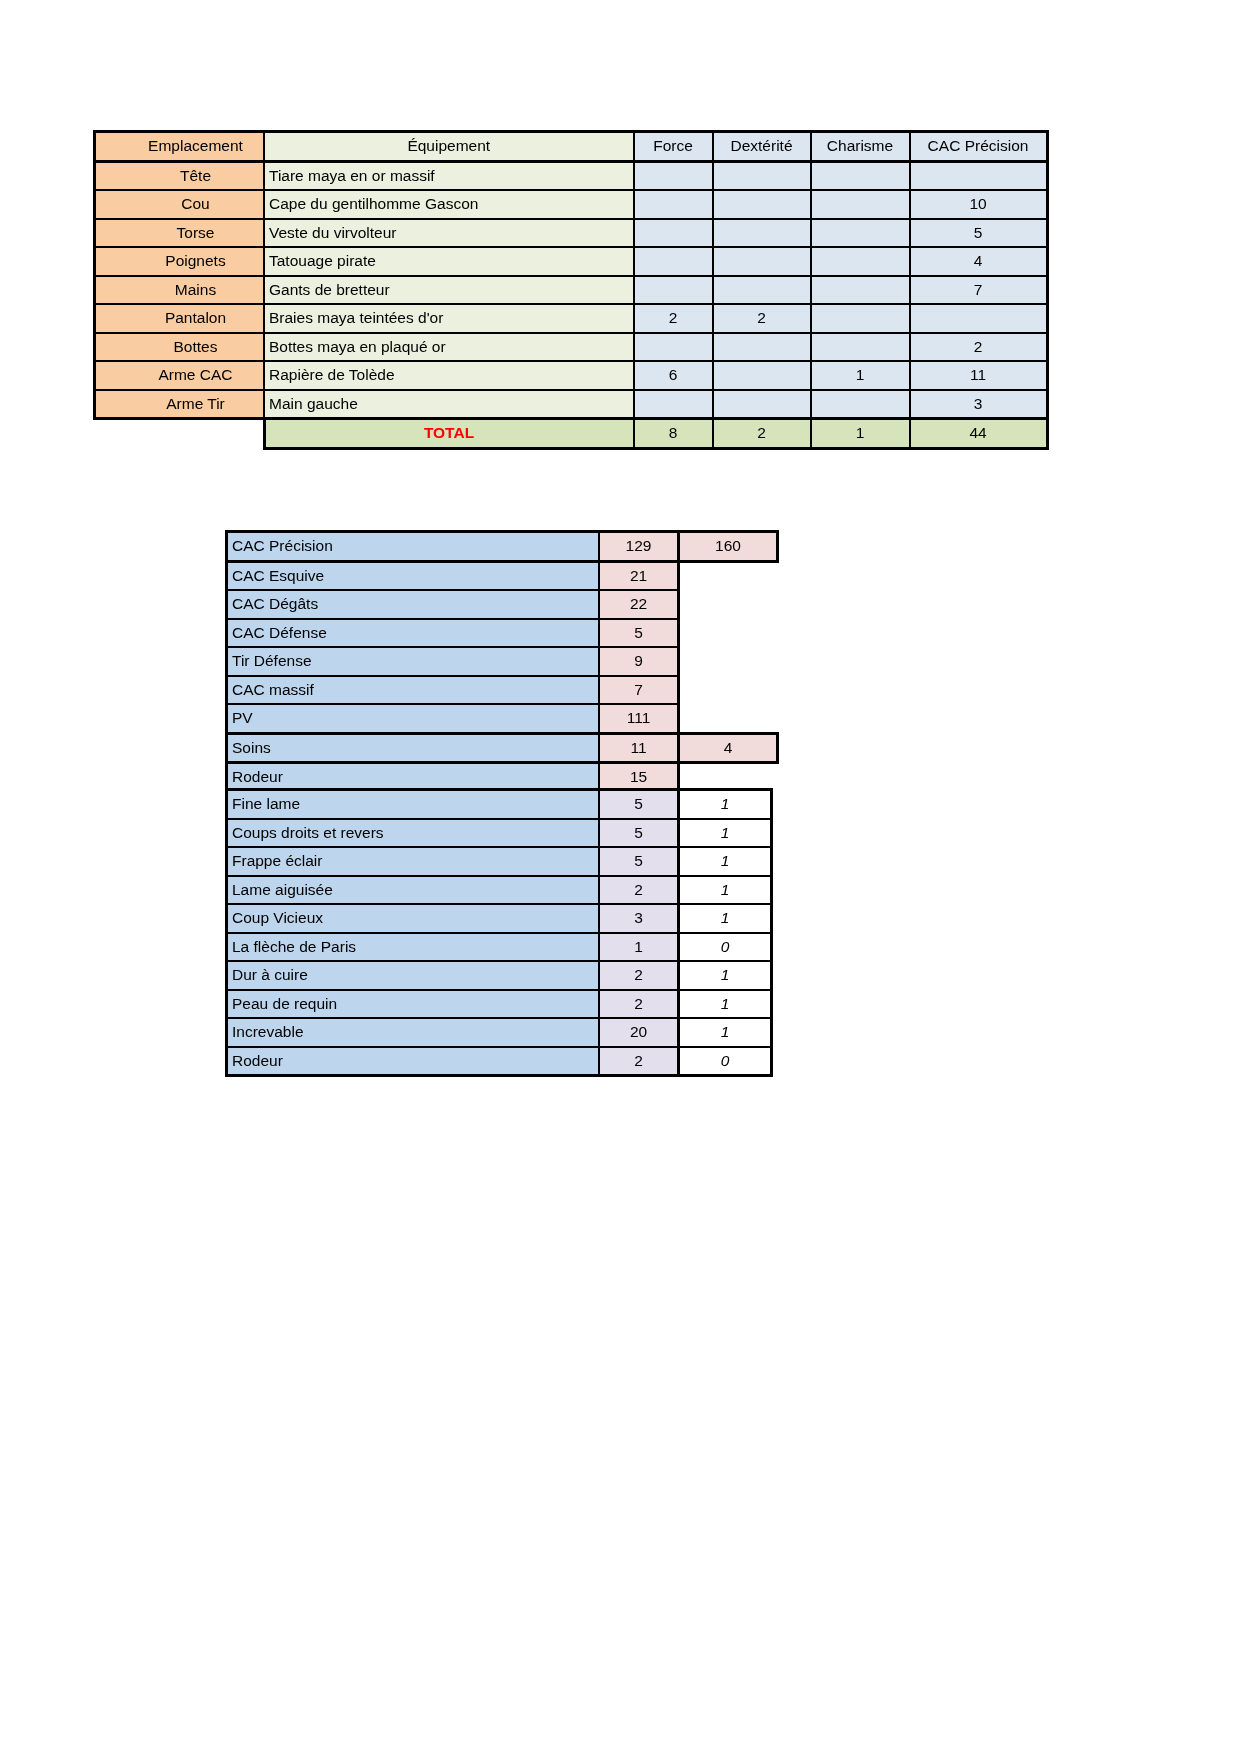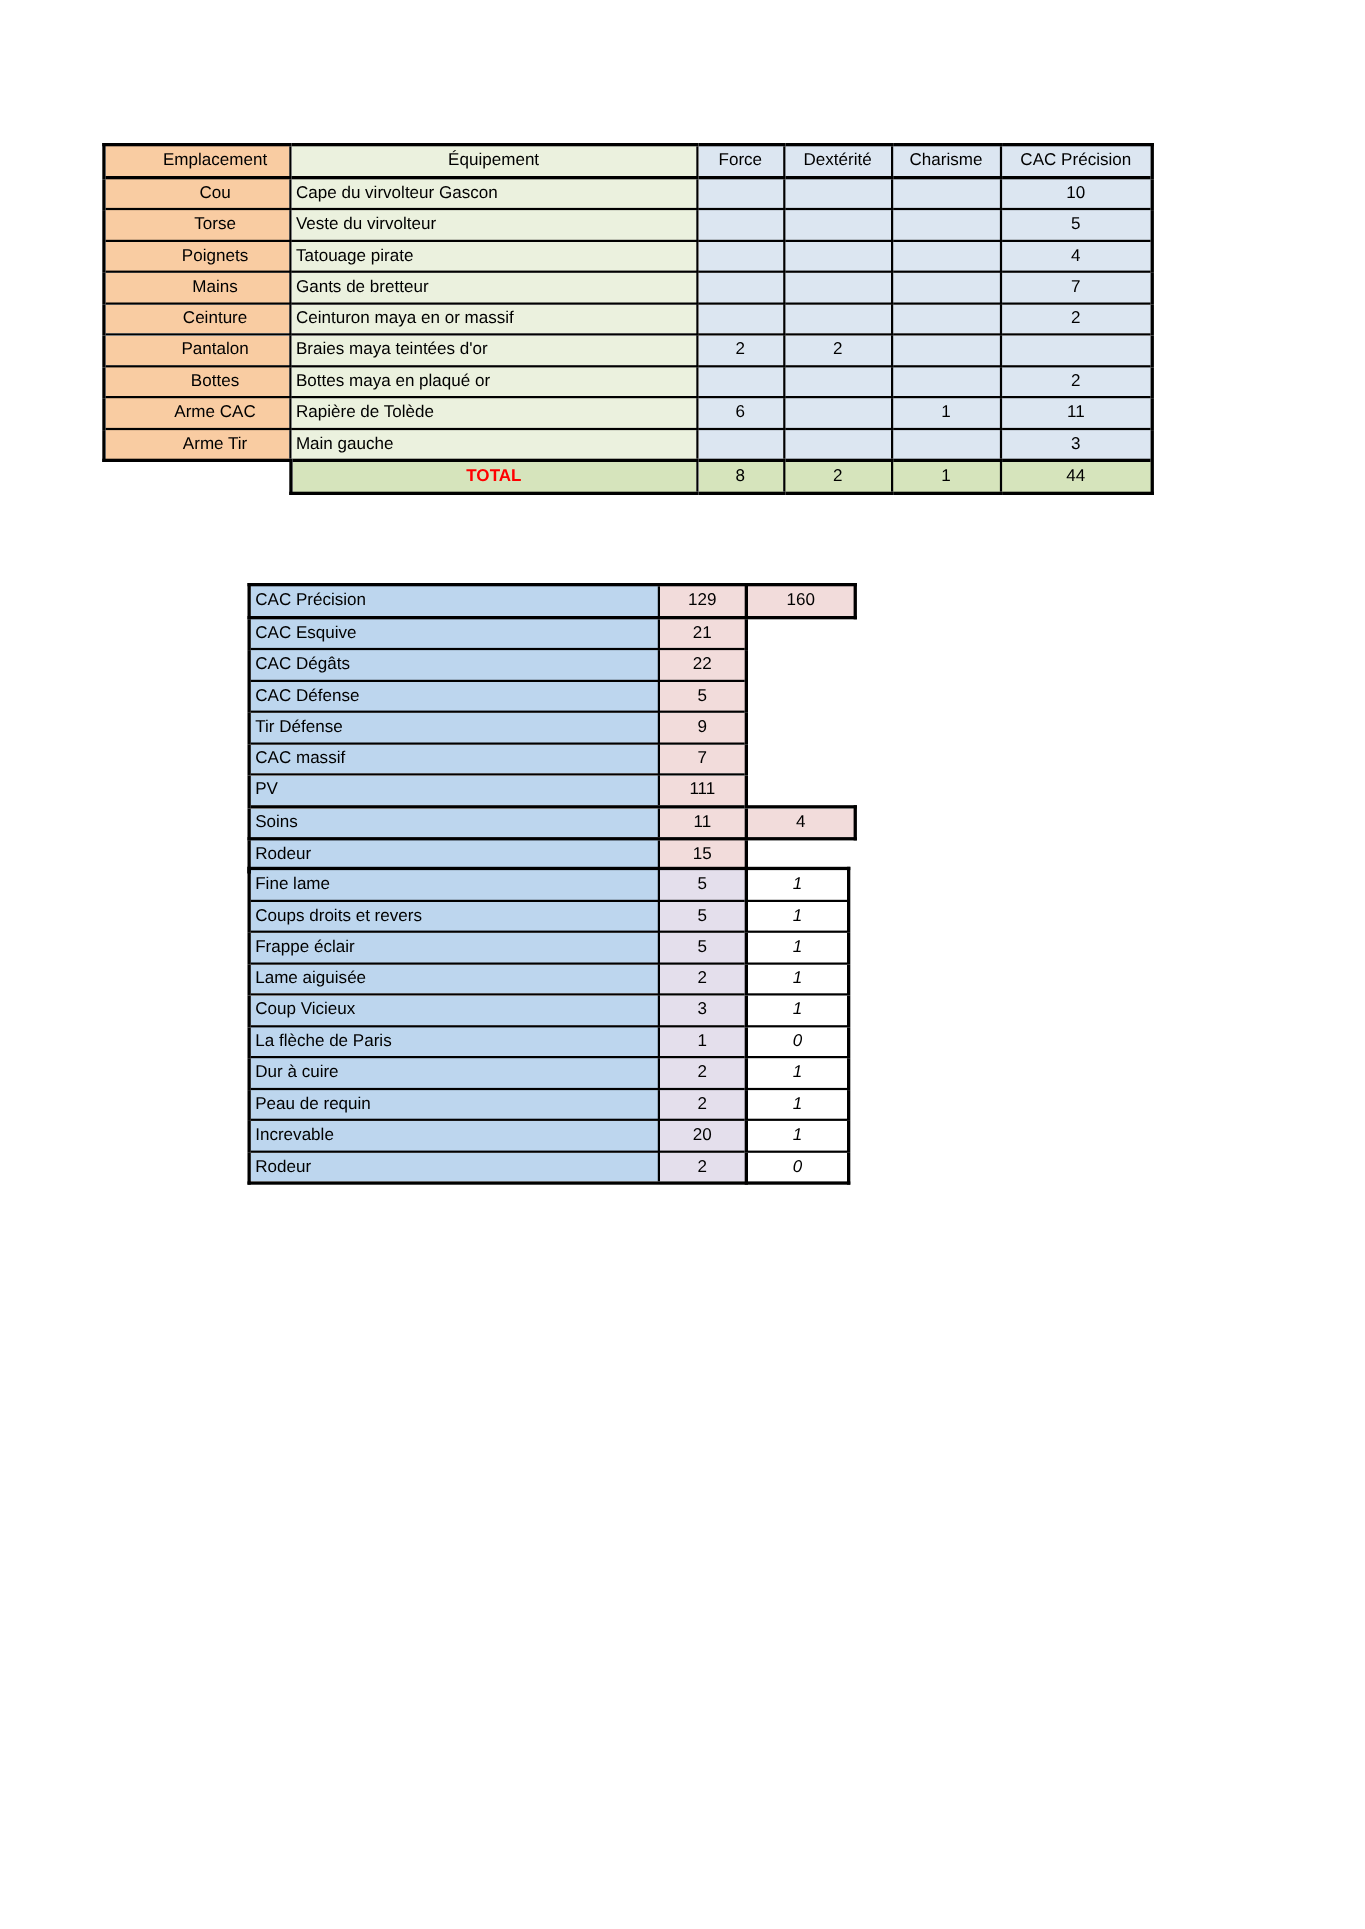--- a/index.html
+++ b/index.html
@@ -80,22 +80,30 @@
           <th class="c0">Emplacement</th>
           <th class="c1">Équipement</th>
           <th class="c2">Force</th>
           <th class="c3">Dextérité</th>
           <th class="c4">Charisme</th>
           <th class="c5">CAC Précision</th>
         </tr>
     </thead>
     <tbody id="equip-body">
         <tr>
+          <td class="c0">Tête</td>
+          <td class="c1">Tiare maya en or massif</td>
+          <td class="c2"></td>
+          <td class="c3"></td>
+          <td class="c4"></td>
+          <td class="c5"></td>
+        </tr>
+        <tr>
           <td class="c0">Cou</td>
-          <td class="c1">Cape du virvolteur Gascon</td>
+          <td class="c1">Cape du gentilhomme Gascon</td>
           <td class="c2"></td>
           <td class="c3"></td>
           <td class="c4"></td>
           <td class="c5">10</td>
         </tr>
         <tr>
           <td class="c0">Torse</td>
           <td class="c1">Veste du virvolteur</td>
           <td class="c2"></td>
           <td class="c3"></td>
@@ -110,28 +118,20 @@
           <td class="c4"></td>
           <td class="c5">4</td>
         </tr>
         <tr>
           <td class="c0">Mains</td>
           <td class="c1">Gants de bretteur</td>
           <td class="c2"></td>
           <td class="c3"></td>
           <td class="c4"></td>
           <td class="c5">7</td>
-        </tr>
-        <tr>
-          <td class="c0">Ceinture</td>
-          <td class="c1">Ceinturon maya en or massif</td>
-          <td class="c2"></td>
-          <td class="c3"></td>
-          <td class="c4"></td>
-          <td class="c5">2</td>
         </tr>
         <tr>
           <td class="c0">Pantalon</td>
           <td class="c1">Braies maya teintées d'or</td>
           <td class="c2">2</td>
           <td class="c3">2</td>
           <td class="c4"></td>
           <td class="c5"></td>
         </tr>
         <tr>

